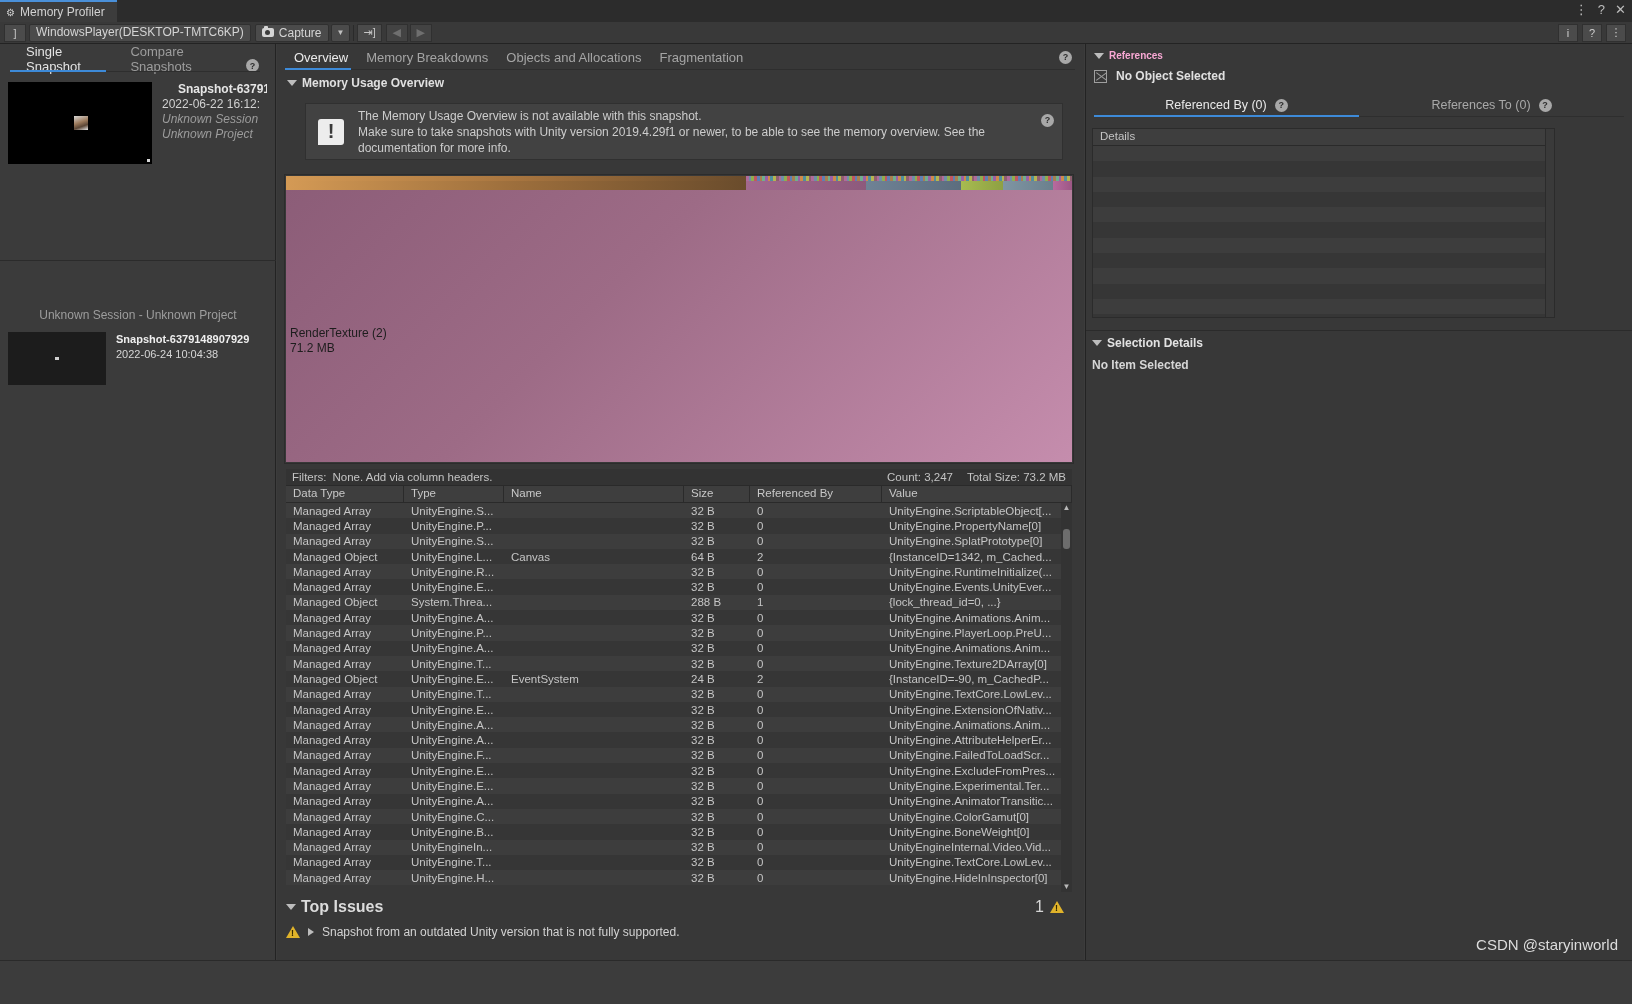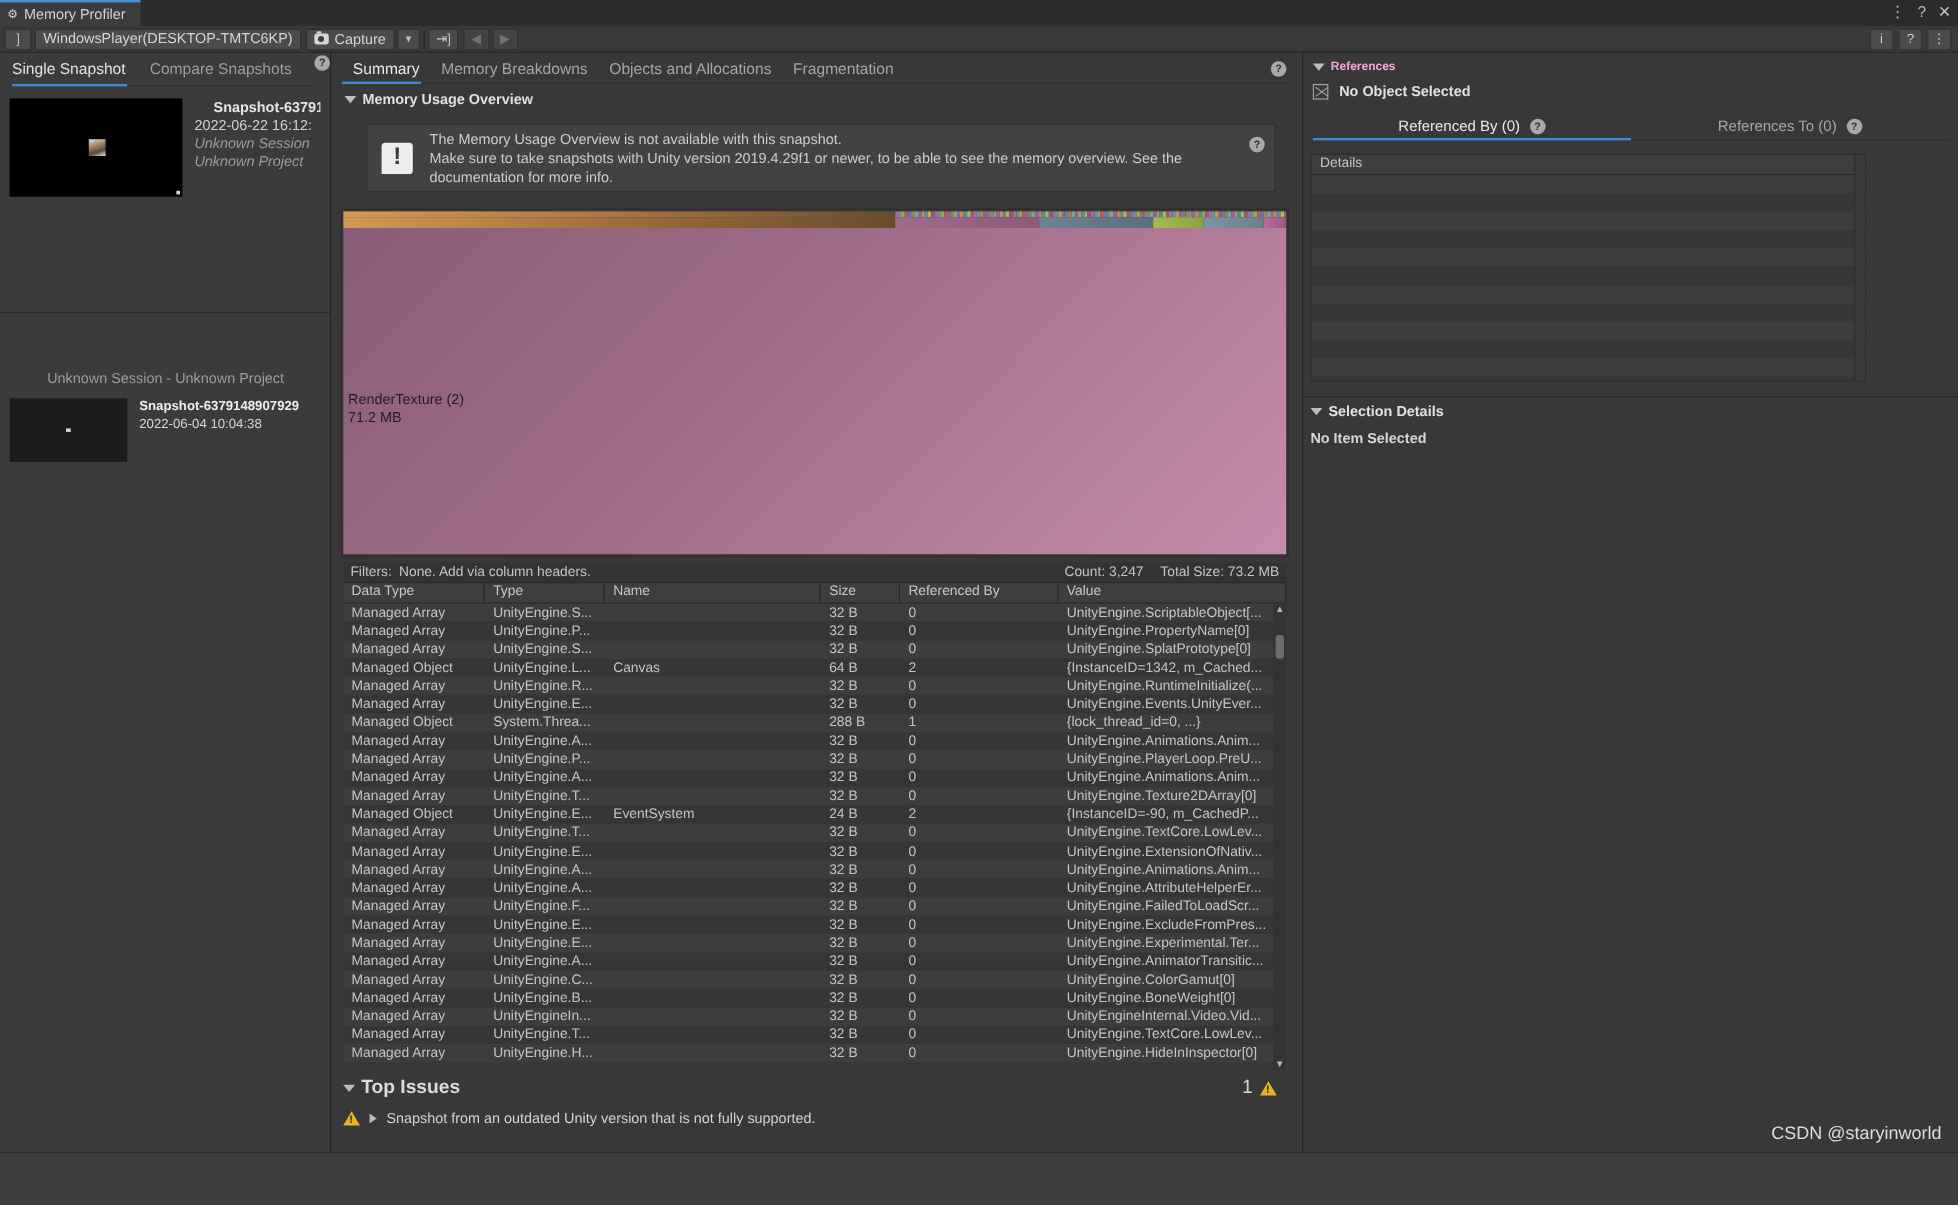--- a/index.html
+++ b/index.html
@@ -70,21 +70,21 @@
     width: 13px; height: 13px; border-radius: 50%;
     background: #a8a8a8; color: #2e2e2e; font-size: 9px; font-weight: bold;
   }
 
   
   .pane { position: absolute; background: #383838; }
 
   
   #left-pane { left: 0; top: 44px; width: 276px; height: 916px; background: #3b3b3b;
                border-right: 1px solid #232323; }
-  .snap-tabs { height: 28px; display: flex; align-items: flex-start; padding: 0 0;
+  .snap-tabs { height: 28px; display: flex; align-items: flex-end; padding: 0 16px;
                position: relative; }
   .snap-tab { font-size: 13px; color: #9d9d9d; padding: 0 10px; height: 26px;
               display: flex; align-items: center; }
   .snap-tab.active { color: #e3e3e3; }
   .tabs-underline { position: absolute; left: 10px; bottom: 0; width: 250px; height: 1px;
                     background: #2e2e2e; }
   .tab-active-bar { position: absolute; left: 10px; bottom: 0; width: 96px; height: 2px;
                     background: #3d8ad8; }
   .tabs-help { margin-left: auto; }
 
@@ -330,29 +330,29 @@
     <div class="left-div"></div>
     <div class="session-hdr">Unknown Session - Unknown Project</div>
 
     <div class="snap-list">
       <div class="snap-row">
         <div class="row-thumb">
           <div class="dot"></div>
         </div>
         <div class="row-meta">
           <div class="nm">Snapshot-6379148907929</div>
-          <div class="dt">2022-06-04 10:04:38</div>
+          <div class="dt">2022-06-24 10:04:38</div>
         </div>
       </div>
     </div>
   </div>
 
   <div class="pane" id="center-pane">
     <div class="main-tabs">
-      <div class="main-tab active">Summary</div>
+      <div class="main-tab active">Overview</div>
       <div class="main-tab">Memory Breakdowns</div>
       <div class="main-tab">Objects and Allocations</div>
       <div class="main-tab">Fragmentation</div>
       <div class="main-tabs-underline"></div>
       <div class="main-tab-bar"></div>
       <div class="main-help">
         <span class="qmark">?</span>
       </div>
     </div>
 

